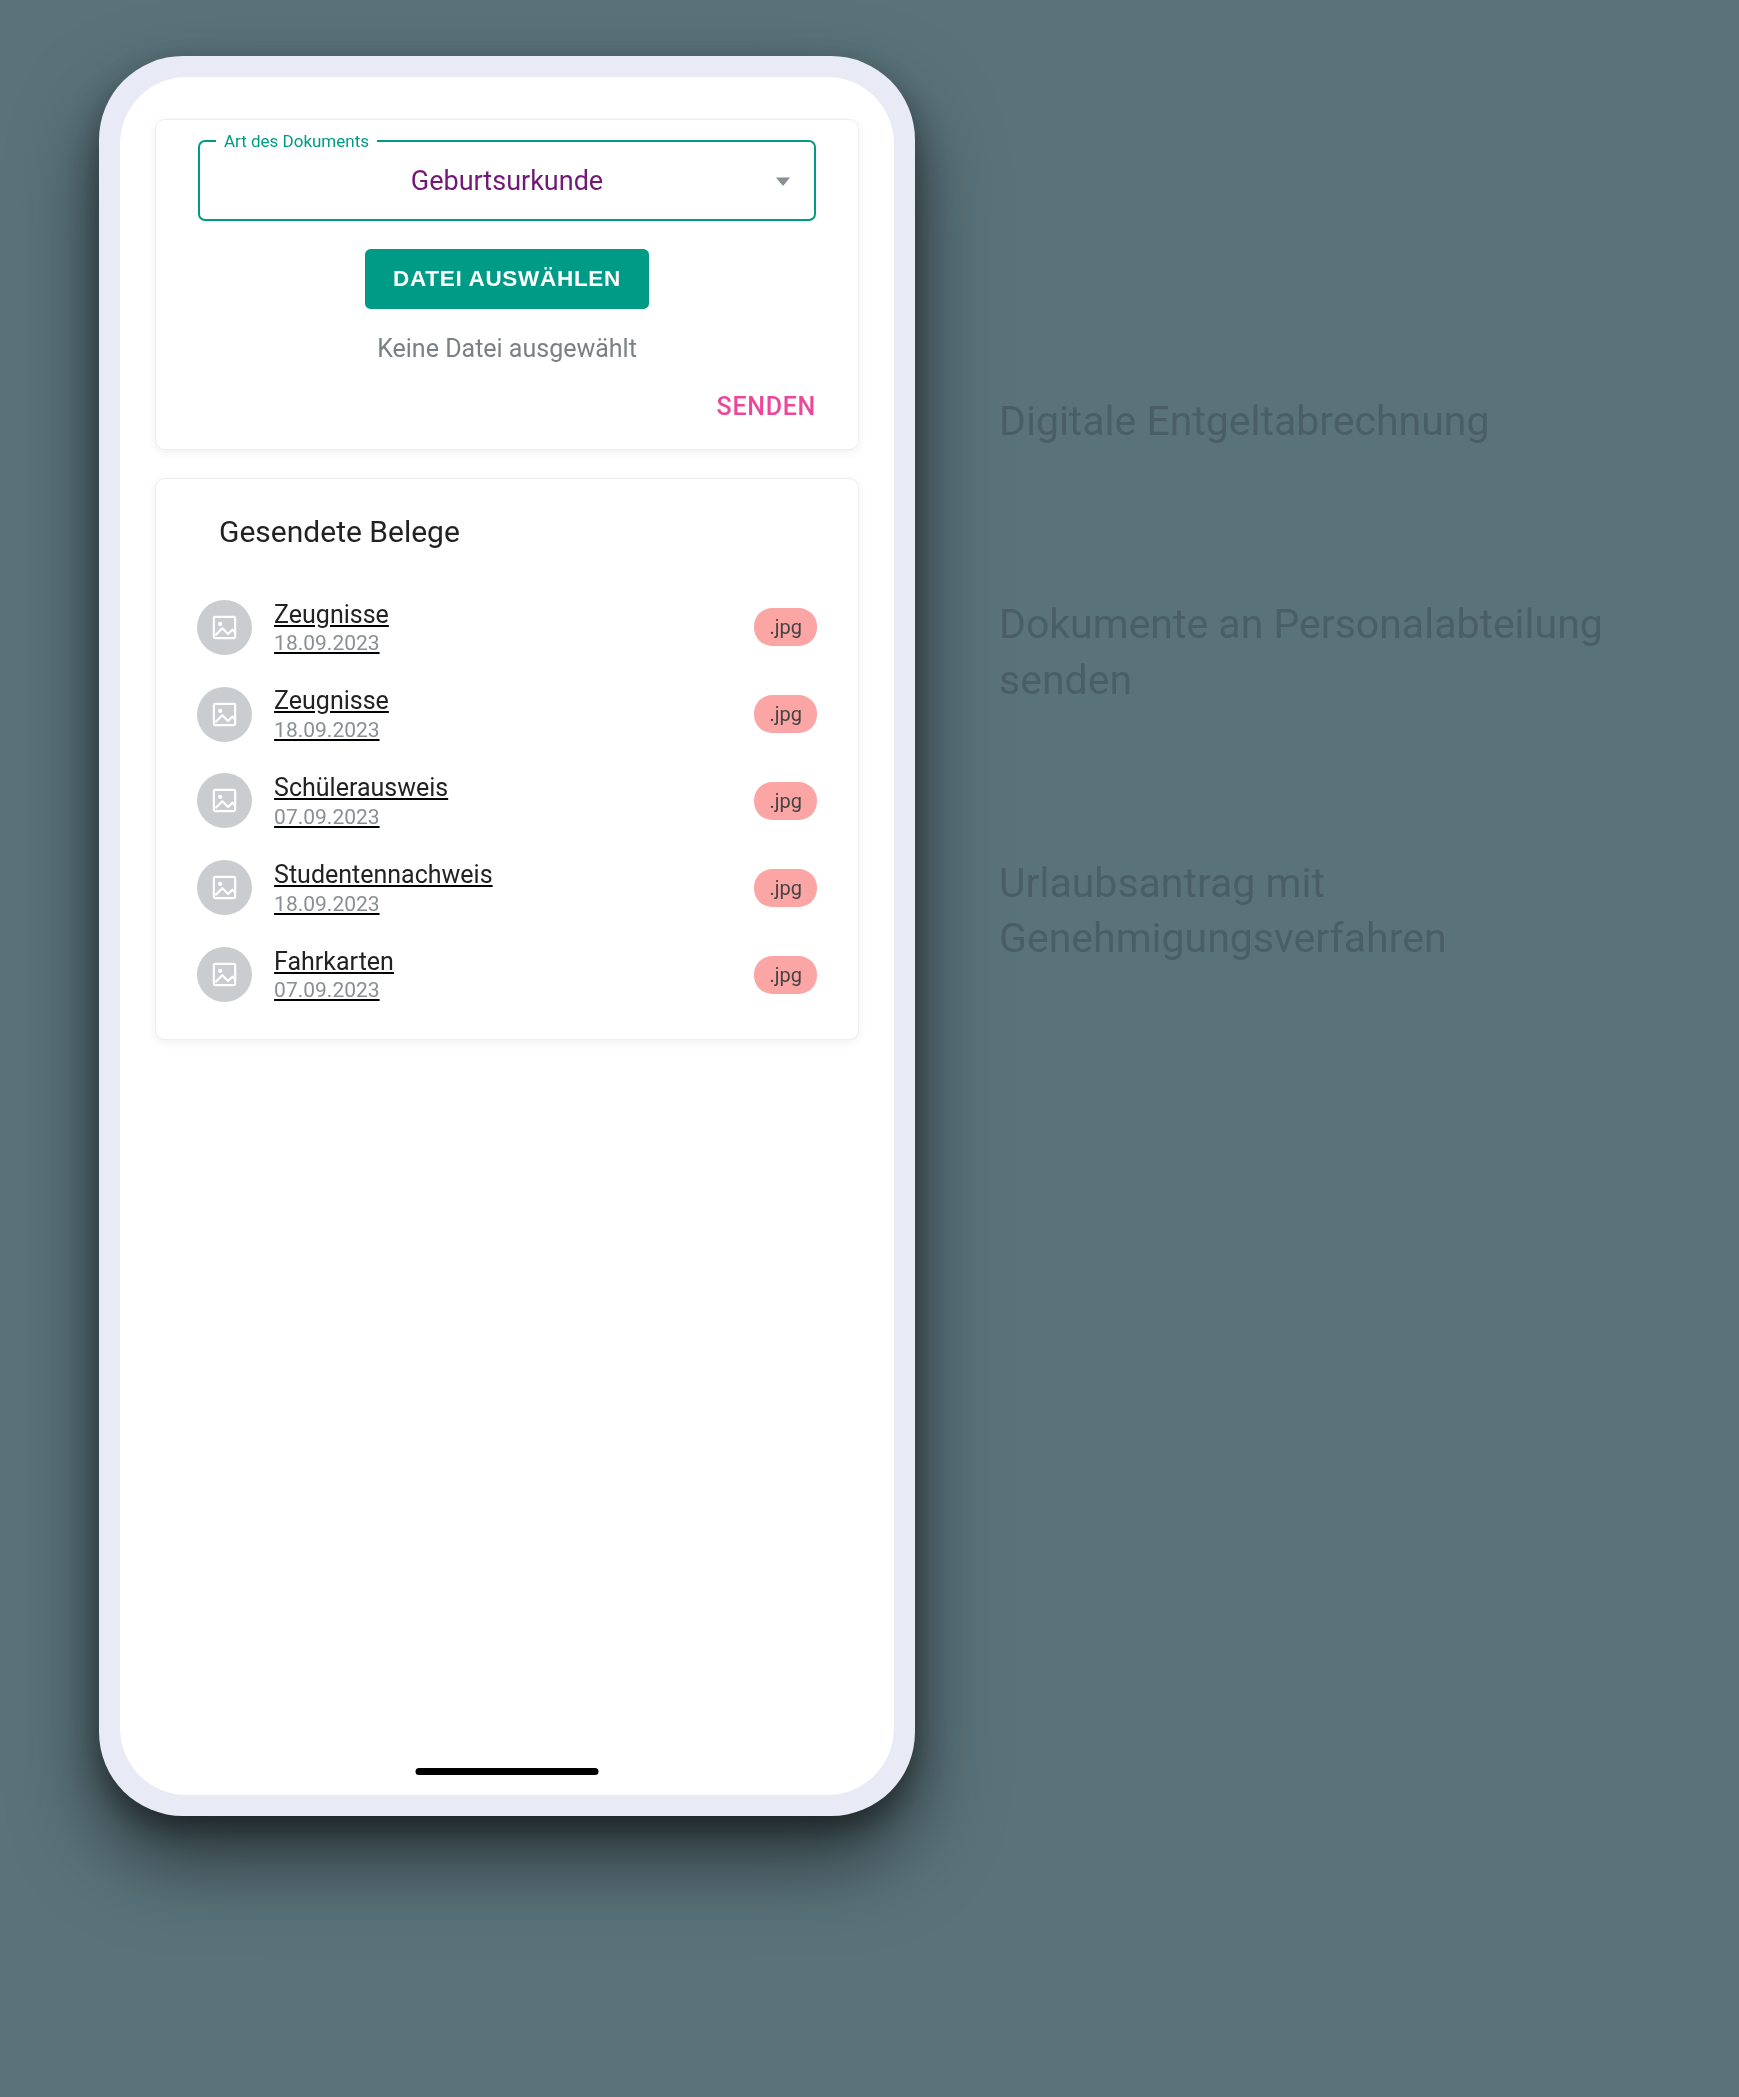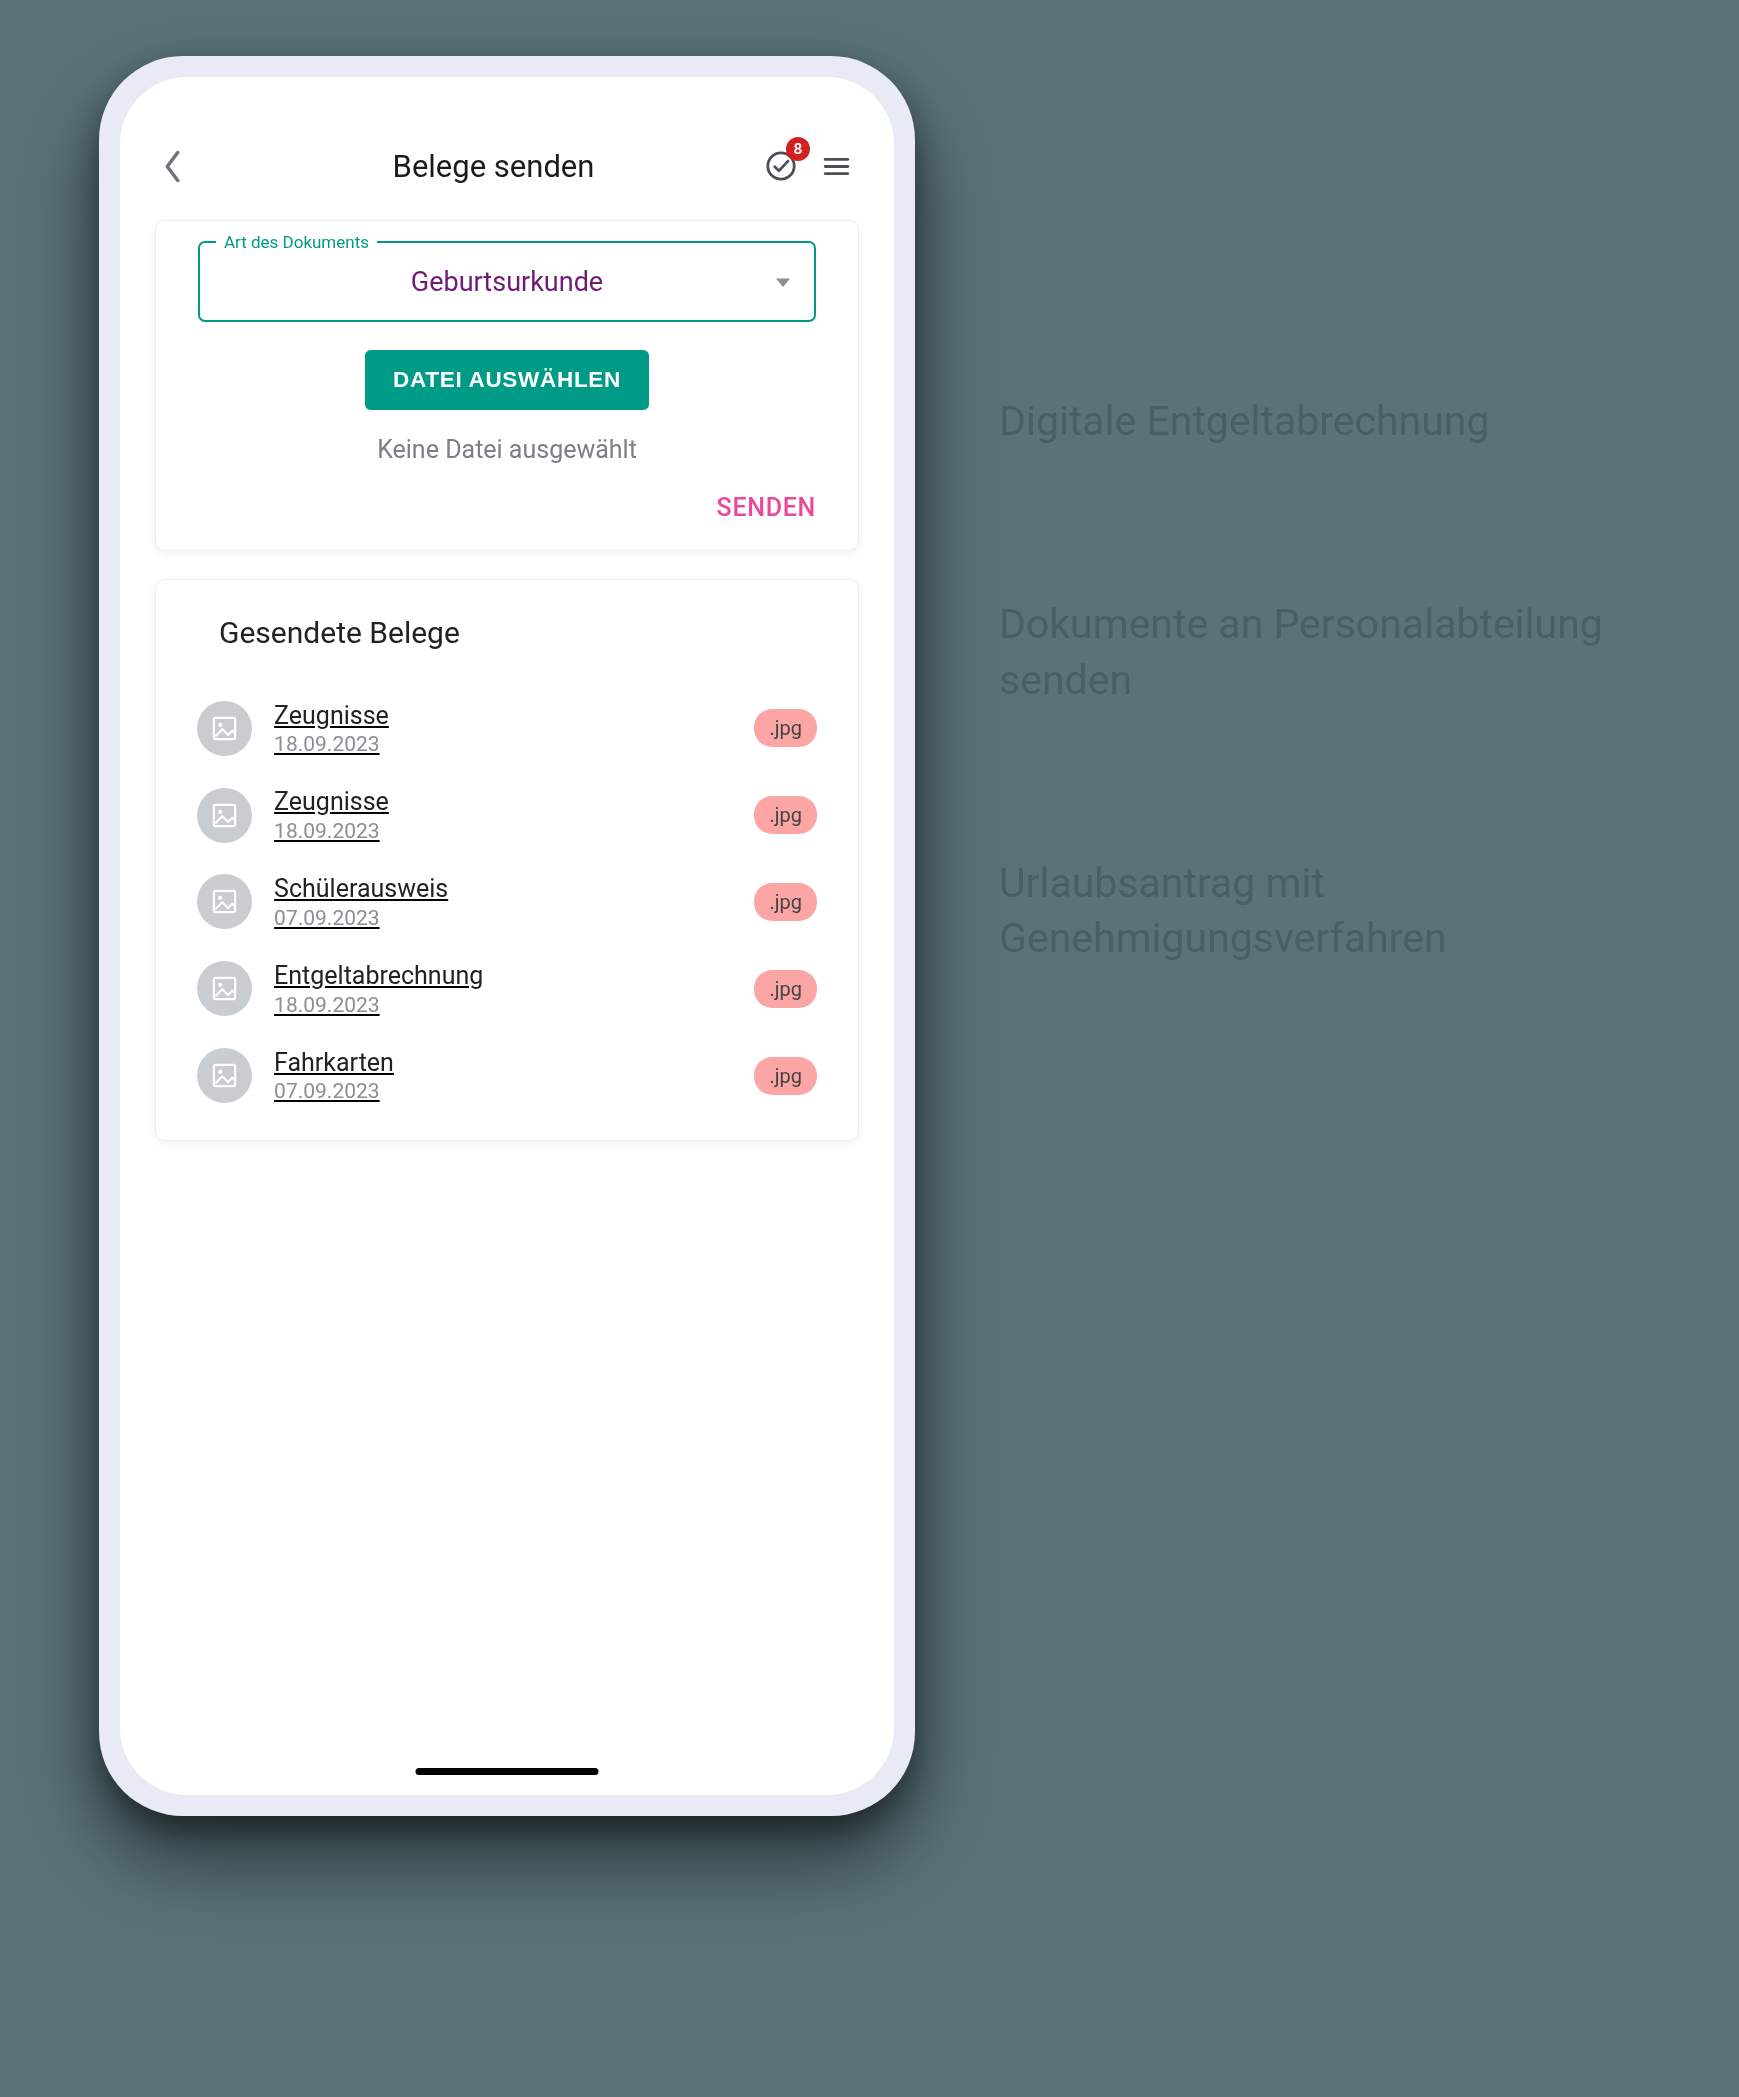--- a/index.html
+++ b/index.html
@@ -233,44 +233,20 @@
 
 </style>
 </head>
 <body>
 
 <div class="stage">
 
   <div class="phone">
     <div class="phone-screen">
 
-      <div class="app-header">
-        <div class="back-btn">
-          <svg viewBox="0 0 24 40">
-            <polyline points="18,4 6,20 18,36" fill="none" stroke="#6f7479" stroke-width="4" stroke-linecap="round" stroke-linejoin="round"></polyline>
-          </svg>
-        </div>
-        <div class="header-title">Belege senden</div>
-        <div class="header-right">
-          <div class="status-icon">
-            <svg viewBox="0 0 46 46">
-              <circle cx="23" cy="23" r="19" fill="none" stroke="#4a4f55" stroke-width="4"></circle>
-              <polyline points="14,24 20,30 33,16" fill="none" stroke="#4a4f55" stroke-width="4" stroke-linecap="round" stroke-linejoin="round"></polyline>
-            </svg>
-            <div class="badge">8</div>
-          </div>
-          <div class="menu-icon">
-            <svg viewBox="0 0 44 44">
-              <line x1="6" y1="12" x2="38" y2="12" stroke="#4a4f55" stroke-width="4" stroke-linecap="round"></line>
-              <line x1="6" y1="22" x2="38" y2="22" stroke="#4a4f55" stroke-width="4" stroke-linecap="round"></line>
-              <line x1="6" y1="32" x2="38" y2="32" stroke="#4a4f55" stroke-width="4" stroke-linecap="round"></line>
-            </svg>
-          </div>
-        </div>
-      </div>
 
       <div class="card">
         <div class="field-wrap">
           <div class="field-legend">Art des Dokuments</div>
           <div class="field-value">Geburtsurkunde</div>
           <div class="field-caret">
             <svg viewBox="0 0 28 18">
                 <polygon points="4,4 24,4 14,16" fill="#8a8f93"></polygon>
               </svg>
           </div>
@@ -327,21 +303,21 @@
             </div>
             <div class="doc-row">
               <div class="doc-thumb">
                 <svg viewBox="0 0 38 38">
                   <rect x="4" y="4" width="30" height="30" rx="2" fill="none" stroke="#ffffff" stroke-width="3"></rect>
                   <circle cx="13" cy="14" r="3" fill="#ffffff"></circle>
                   <polyline points="6,30 16,20 24,28 30,22 34,26" fill="none" stroke="#ffffff" stroke-width="3" stroke-linejoin="round"></polyline>
                 </svg>
               </div>
               <div class="doc-meta">
-                <div class="doc-title">Entgeltabrechnung</div>
+                <div class="doc-title">Studentennachweis</div>
                 <div class="doc-date">18.09.2023</div>
               </div>
               <div class="doc-ext">.jpg</div>
             </div>
             <div class="doc-row">
               <div class="doc-thumb">
                 <svg viewBox="0 0 38 38">
                   <rect x="4" y="4" width="30" height="30" rx="2" fill="none" stroke="#ffffff" stroke-width="3"></rect>
                   <circle cx="13" cy="14" r="3" fill="#ffffff"></circle>
                   <polyline points="6,30 16,20 24,28 30,22 34,26" fill="none" stroke="#ffffff" stroke-width="3" stroke-linejoin="round"></polyline>

